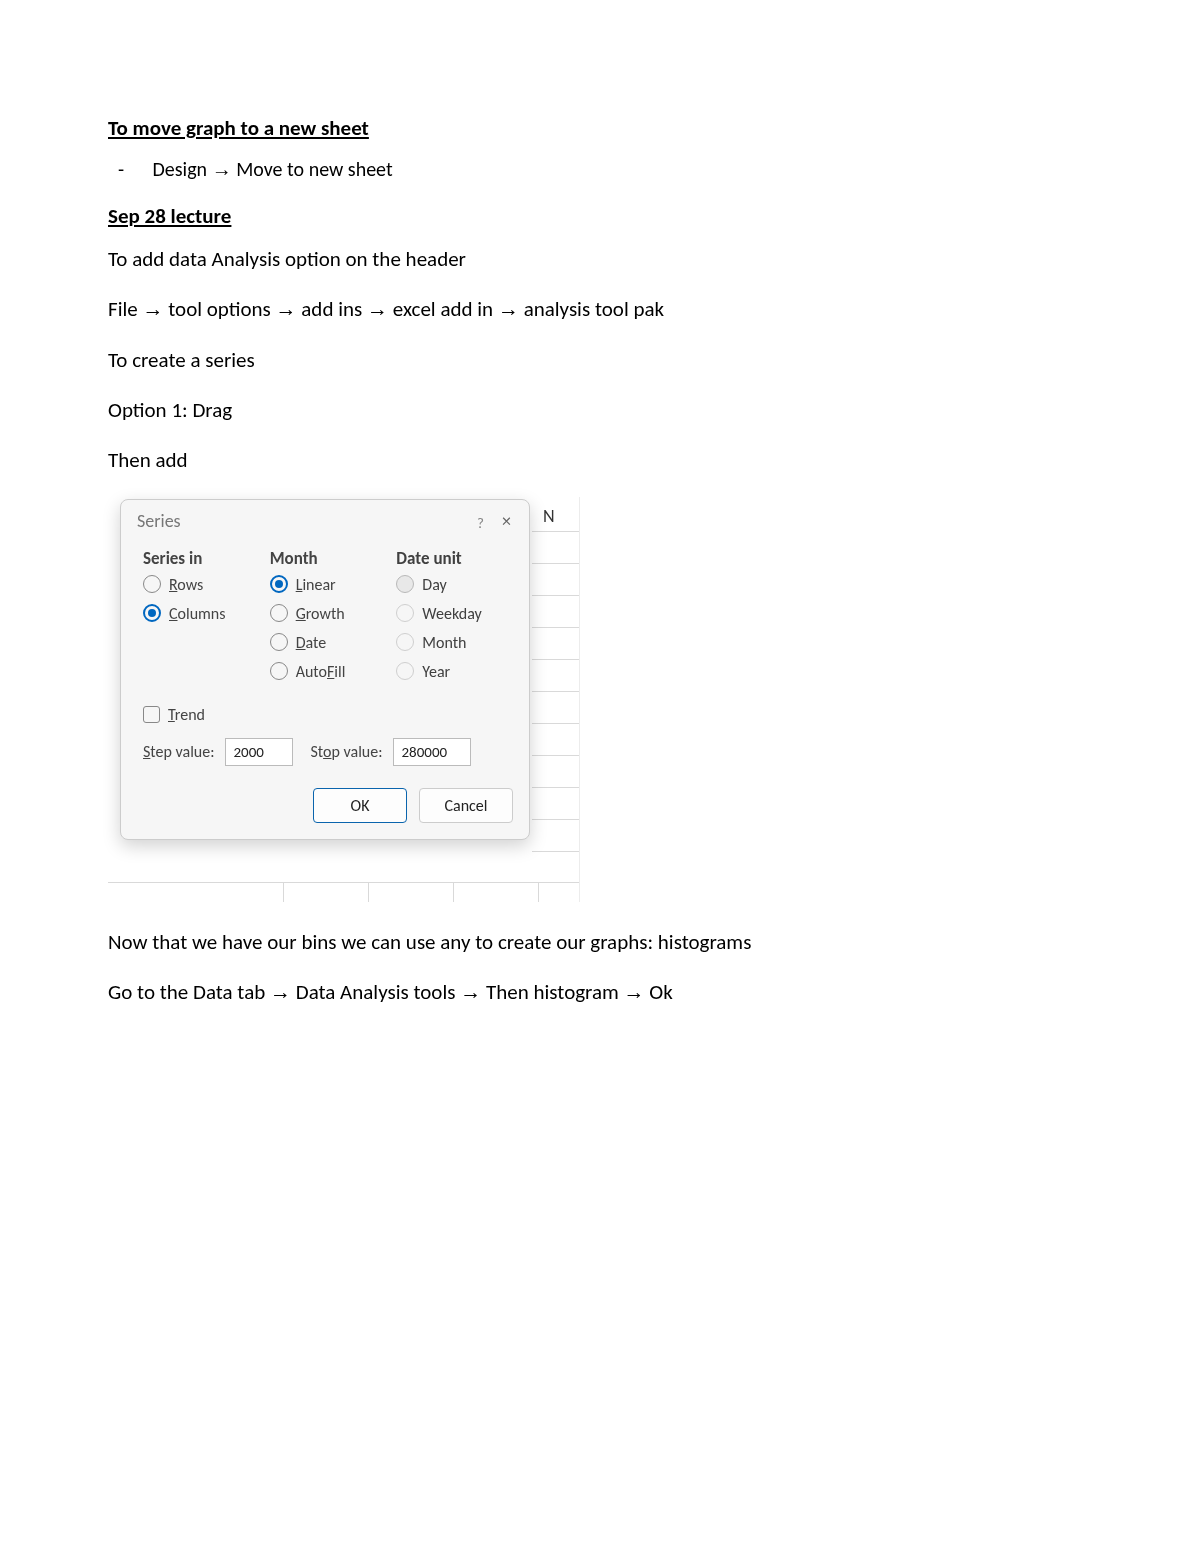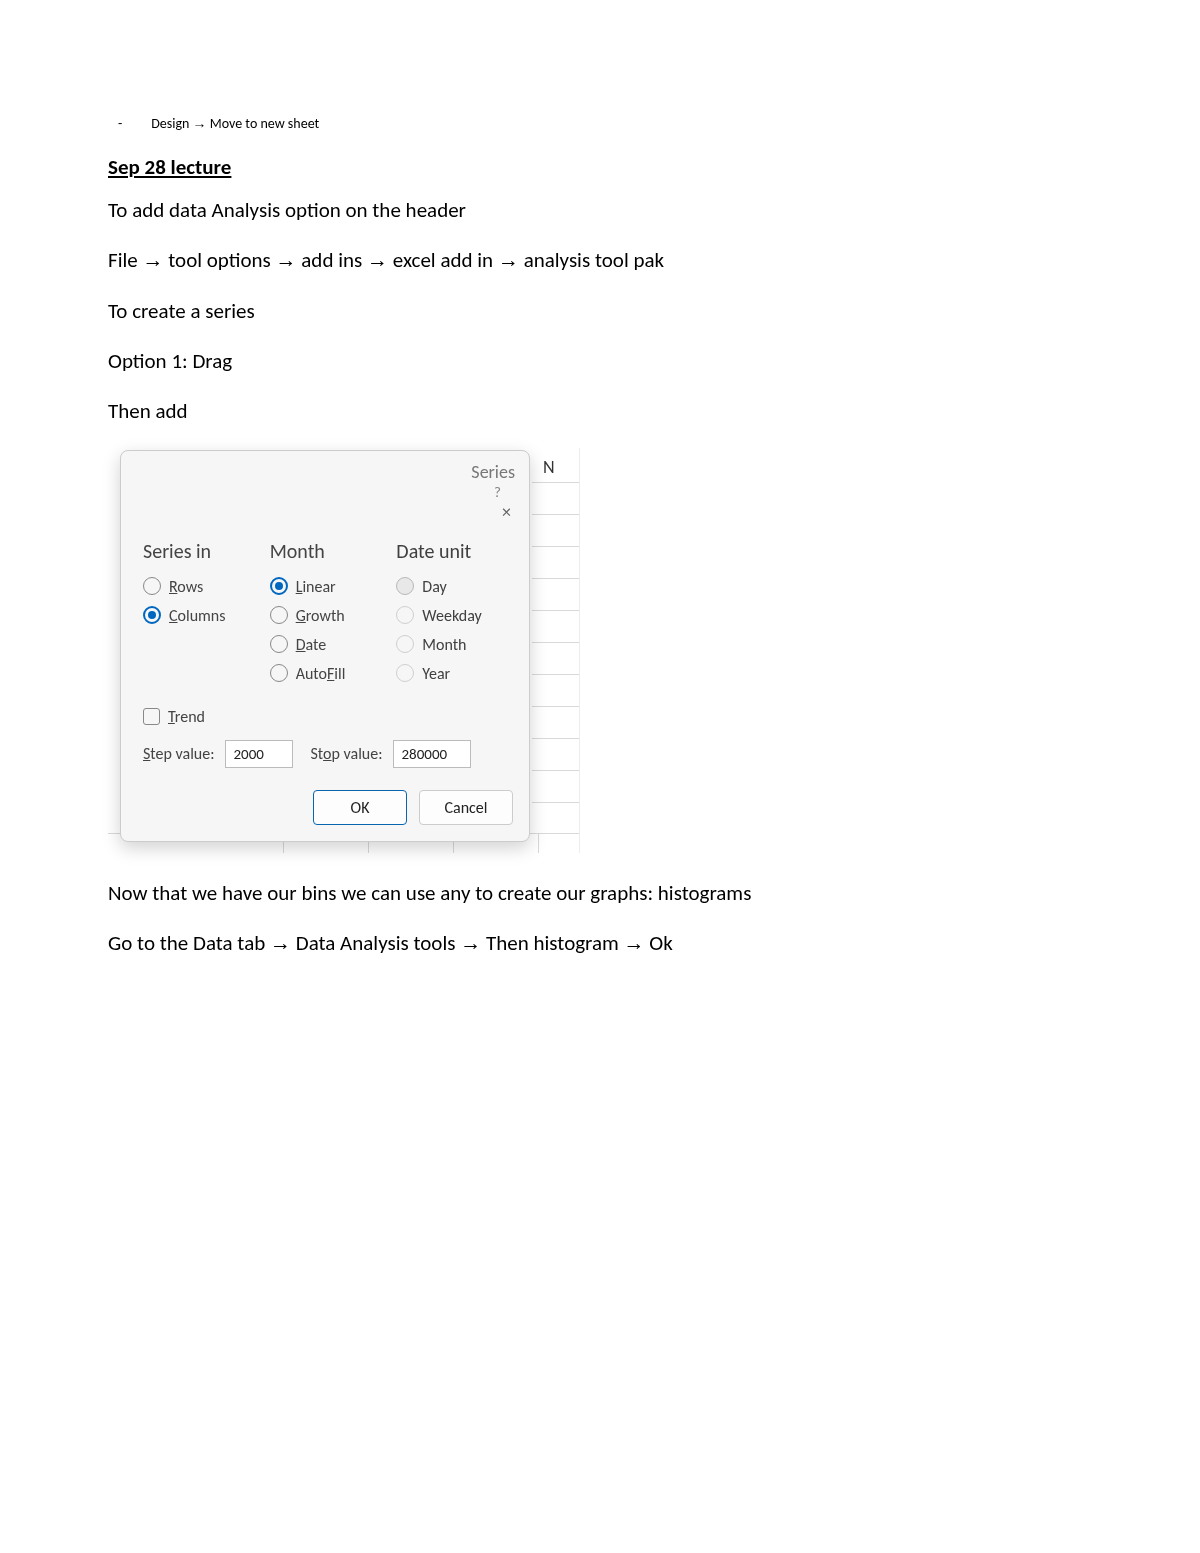--- a/index.html
+++ b/index.html
@@ -20,21 +20,21 @@
     text-decoration: underline;
     font-size: 21px;
     margin: 0 0 16px 0;
   }
   .line {
     font-size: 21px;
     margin: 0 0 22px 0;
     line-height: 1.35;
   }
   .bullet-line {
-    font-size: 14px;
+    font-size: 20px;
     margin: 0 0 22px 0;
     padding-left: 10px;
   }
   .bullet-dash {
     display: inline-block;
     width: 30px;
     text-align: left;
   }
   .arrow {
     font-family: Arial, sans-serif;
@@ -113,39 +113,39 @@
     border-radius: 8px;
     box-shadow: 0 6px 18px rgba(0,0,0,0.18);
     font-size: 17px;
     color: #444;
   }
   .dlg-titlebar {
     display: flex;
     align-items: flex-end;
     padding: 10px 14px 16px 16px;
     color: #777;
-    flex-direction: column;
   }
   .dlg-title { flex: 1; font-size: 18px; }
   .dlg-help { color: #888; font-size: 15px; padding: 0 14px; cursor: default; }
   .dlg-close { color: #666; font-size: 18px; padding: 0 4px; cursor: default; }
 
   .dlg-body {
     padding: 0 16px 6px 22px;
   }
   .dlg-columns {
     display: flex;
     gap: 10px;
     margin-bottom: 14px;
   }
   .dlg-col { flex: 1; }
   .dlg-col-h {
-    font-size: 20px;
-    margin-bottom: 14px;
+    font-size: 17px;
+    margin-bottom: 6px;
     color: #444;
+    font-weight: bold;
   }
   .dlg-col.disabled .dlg-col-h,
   .dlg-col.disabled .radio-lbl { color: #404040; }
 
   .radio-row {
     display: flex;
     align-items: center;
     gap: 8px;
     margin-bottom: 10px;
     font-size: 16px;
@@ -219,20 +219,21 @@
     color: #222;
   }
   .dlg-btn.primary { border-color: #0a64ad; }
 
 </style>
 </head>
 <body>
 
 <div class="page">
 
+  <p class="h-underline">To move graph to a new sheet</p>
 
   <p class="bullet-line">
     <span class="bullet-dash">-</span>
     <span>Design </span>
     <span class="arrow">→</span>
     <span> Move to new sheet</span>
   </p>
 
   <p class="h-underline">Sep 28 lecture</p>
 

